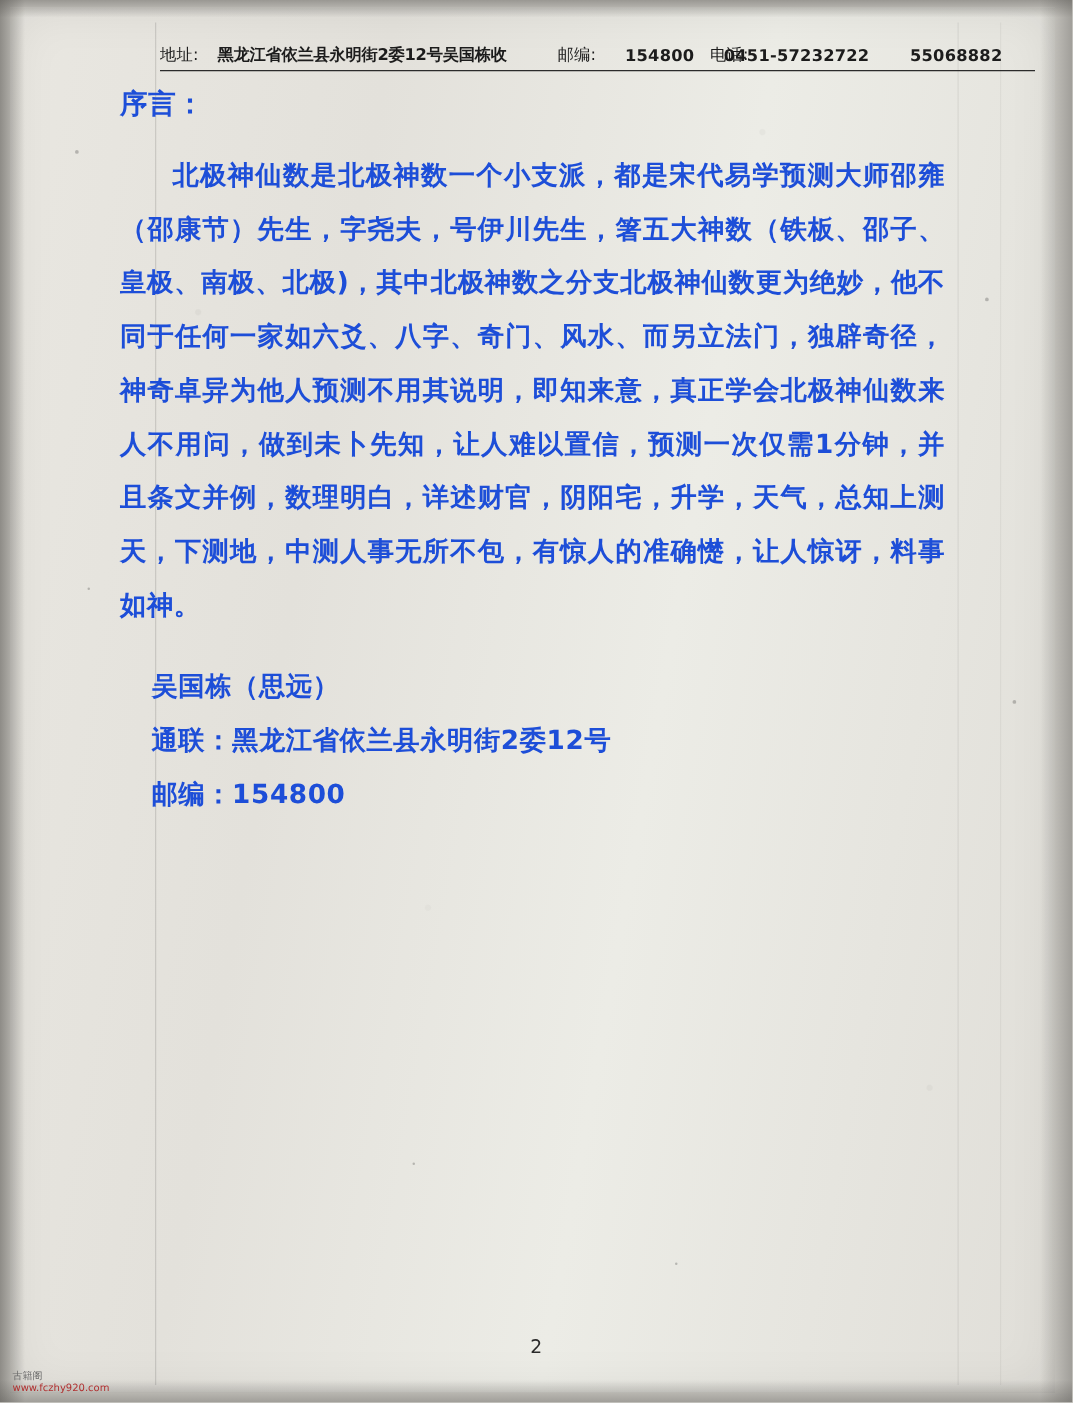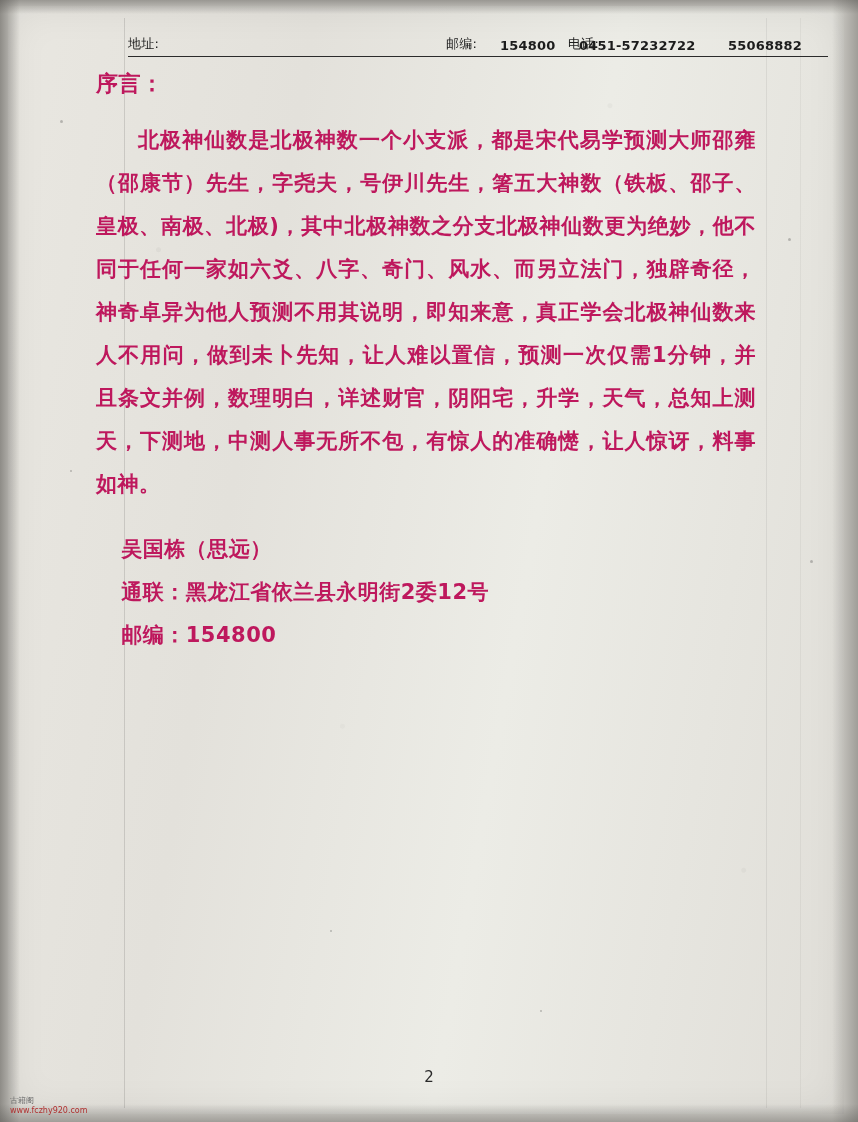--- a/index.html
+++ b/index.html
@@ -75,21 +75,21 @@
   .h-zip-val { left: 372px; font-weight: 600; text-align: center; }
   .h-tel-label { left: 430px; margin-left: 10px; }
   .h-tel-val { left: 451px; font-weight: 600; }
   .h-tel-val2 { left: 600px; font-weight: 600; }
 
   .body-text {
     position: absolute;
     left: 96px;
     top: 62px;
     width: 660px;
-    color: #be185d;
+    color: #1d4ed8;
     font-size: 21px;
     line-height: 43px;
     font-weight: 700;
     font-family: "DejaVu Sans", sans-serif;
     letter-spacing: 0.5px;
     text-align: justify;
   }
   .title-line {
     font-size: 22px;
     font-weight: 700;
@@ -148,20 +148,21 @@
 
   <div class="speck" style="left:60px; top:120px; width:3px; height:3px;"></div>
   <div class="speck" style="left:788px; top:238px; width:3px; height:3px;"></div>
   <div class="speck" style="left:70px; top:470px; width:2px; height:2px;"></div>
   <div class="speck" style="left:810px; top:560px; width:3px; height:3px;"></div>
   <div class="speck" style="left:330px; top:930px; width:2px; height:2px;"></div>
   <div class="speck" style="left:540px; top:1010px; width:2px; height:2px;"></div>
 
   <div class="header-line">
     <span class="seg h-addr-label">地址:</span>
+    <span class="seg h-addr-val">黑龙江省依兰县永明街2委12号吴国栋收</span>
     <span class="seg h-zip-label">邮编:</span>
     <span class="seg h-zip-val">154800</span>
     <span class="seg h-tel-label">电话:</span>
     <span class="seg h-tel-val">0451-57232722</span>
     <span class="seg h-tel-val2">55068882</span>
   </div>
 
   <div class="body-text">
     <div class="title-line">序言：</div>
     <p class="para">北极神仙数是北极神数一个小支派，都是宋代易学预测大师邵雍（邵康节）先生，字尧夫，号伊川先生，箸五大神数（铁板、邵子、皇极、南极、北极)，其中北极神数之分支北极神仙数更为绝妙，他不同于任何一家如六爻、八字、奇门、风水、而另立法门，独辟奇径，神奇卓异为他人预测不用其说明，即知来意，真正学会北极神仙数来人不用问，做到未卜先知，让人难以置信，预测一次仅需1分钟，并且条文并例，数理明白，详述财官，阴阳宅，升学，天气，总知上测天，下测地，中测人事无所不包，有惊人的准确憷，让人惊讶，料事如神。</p>

